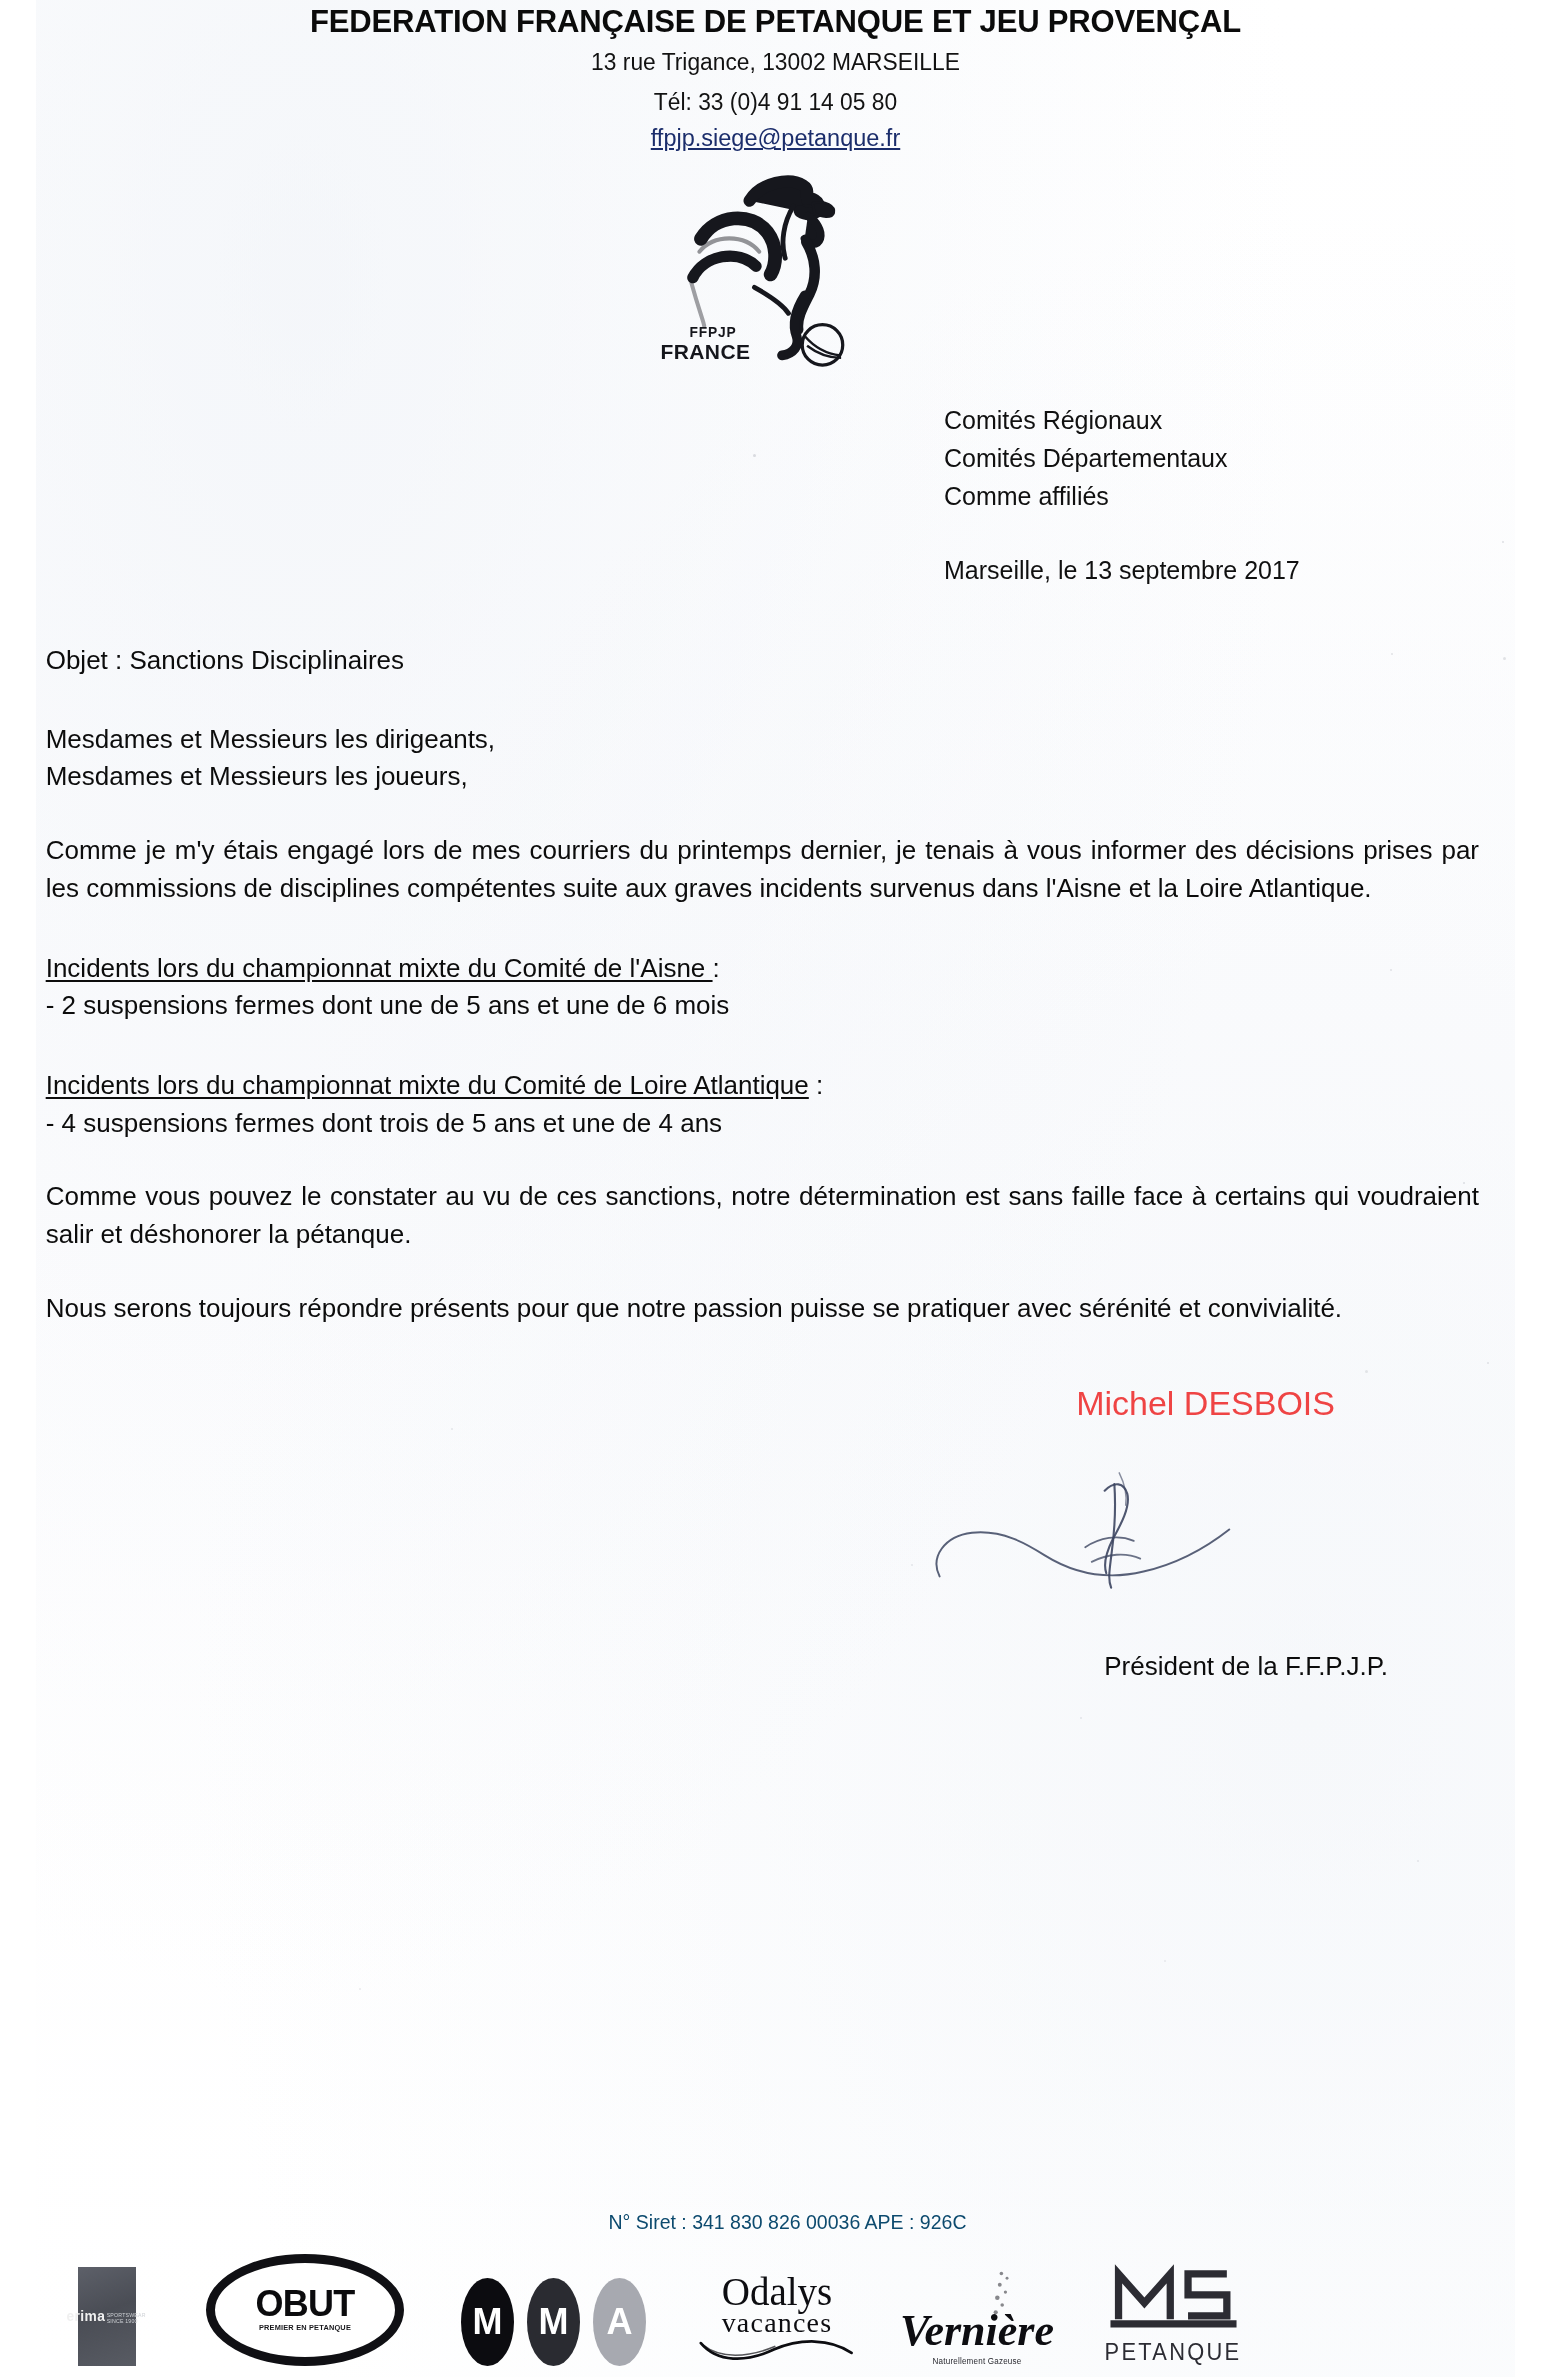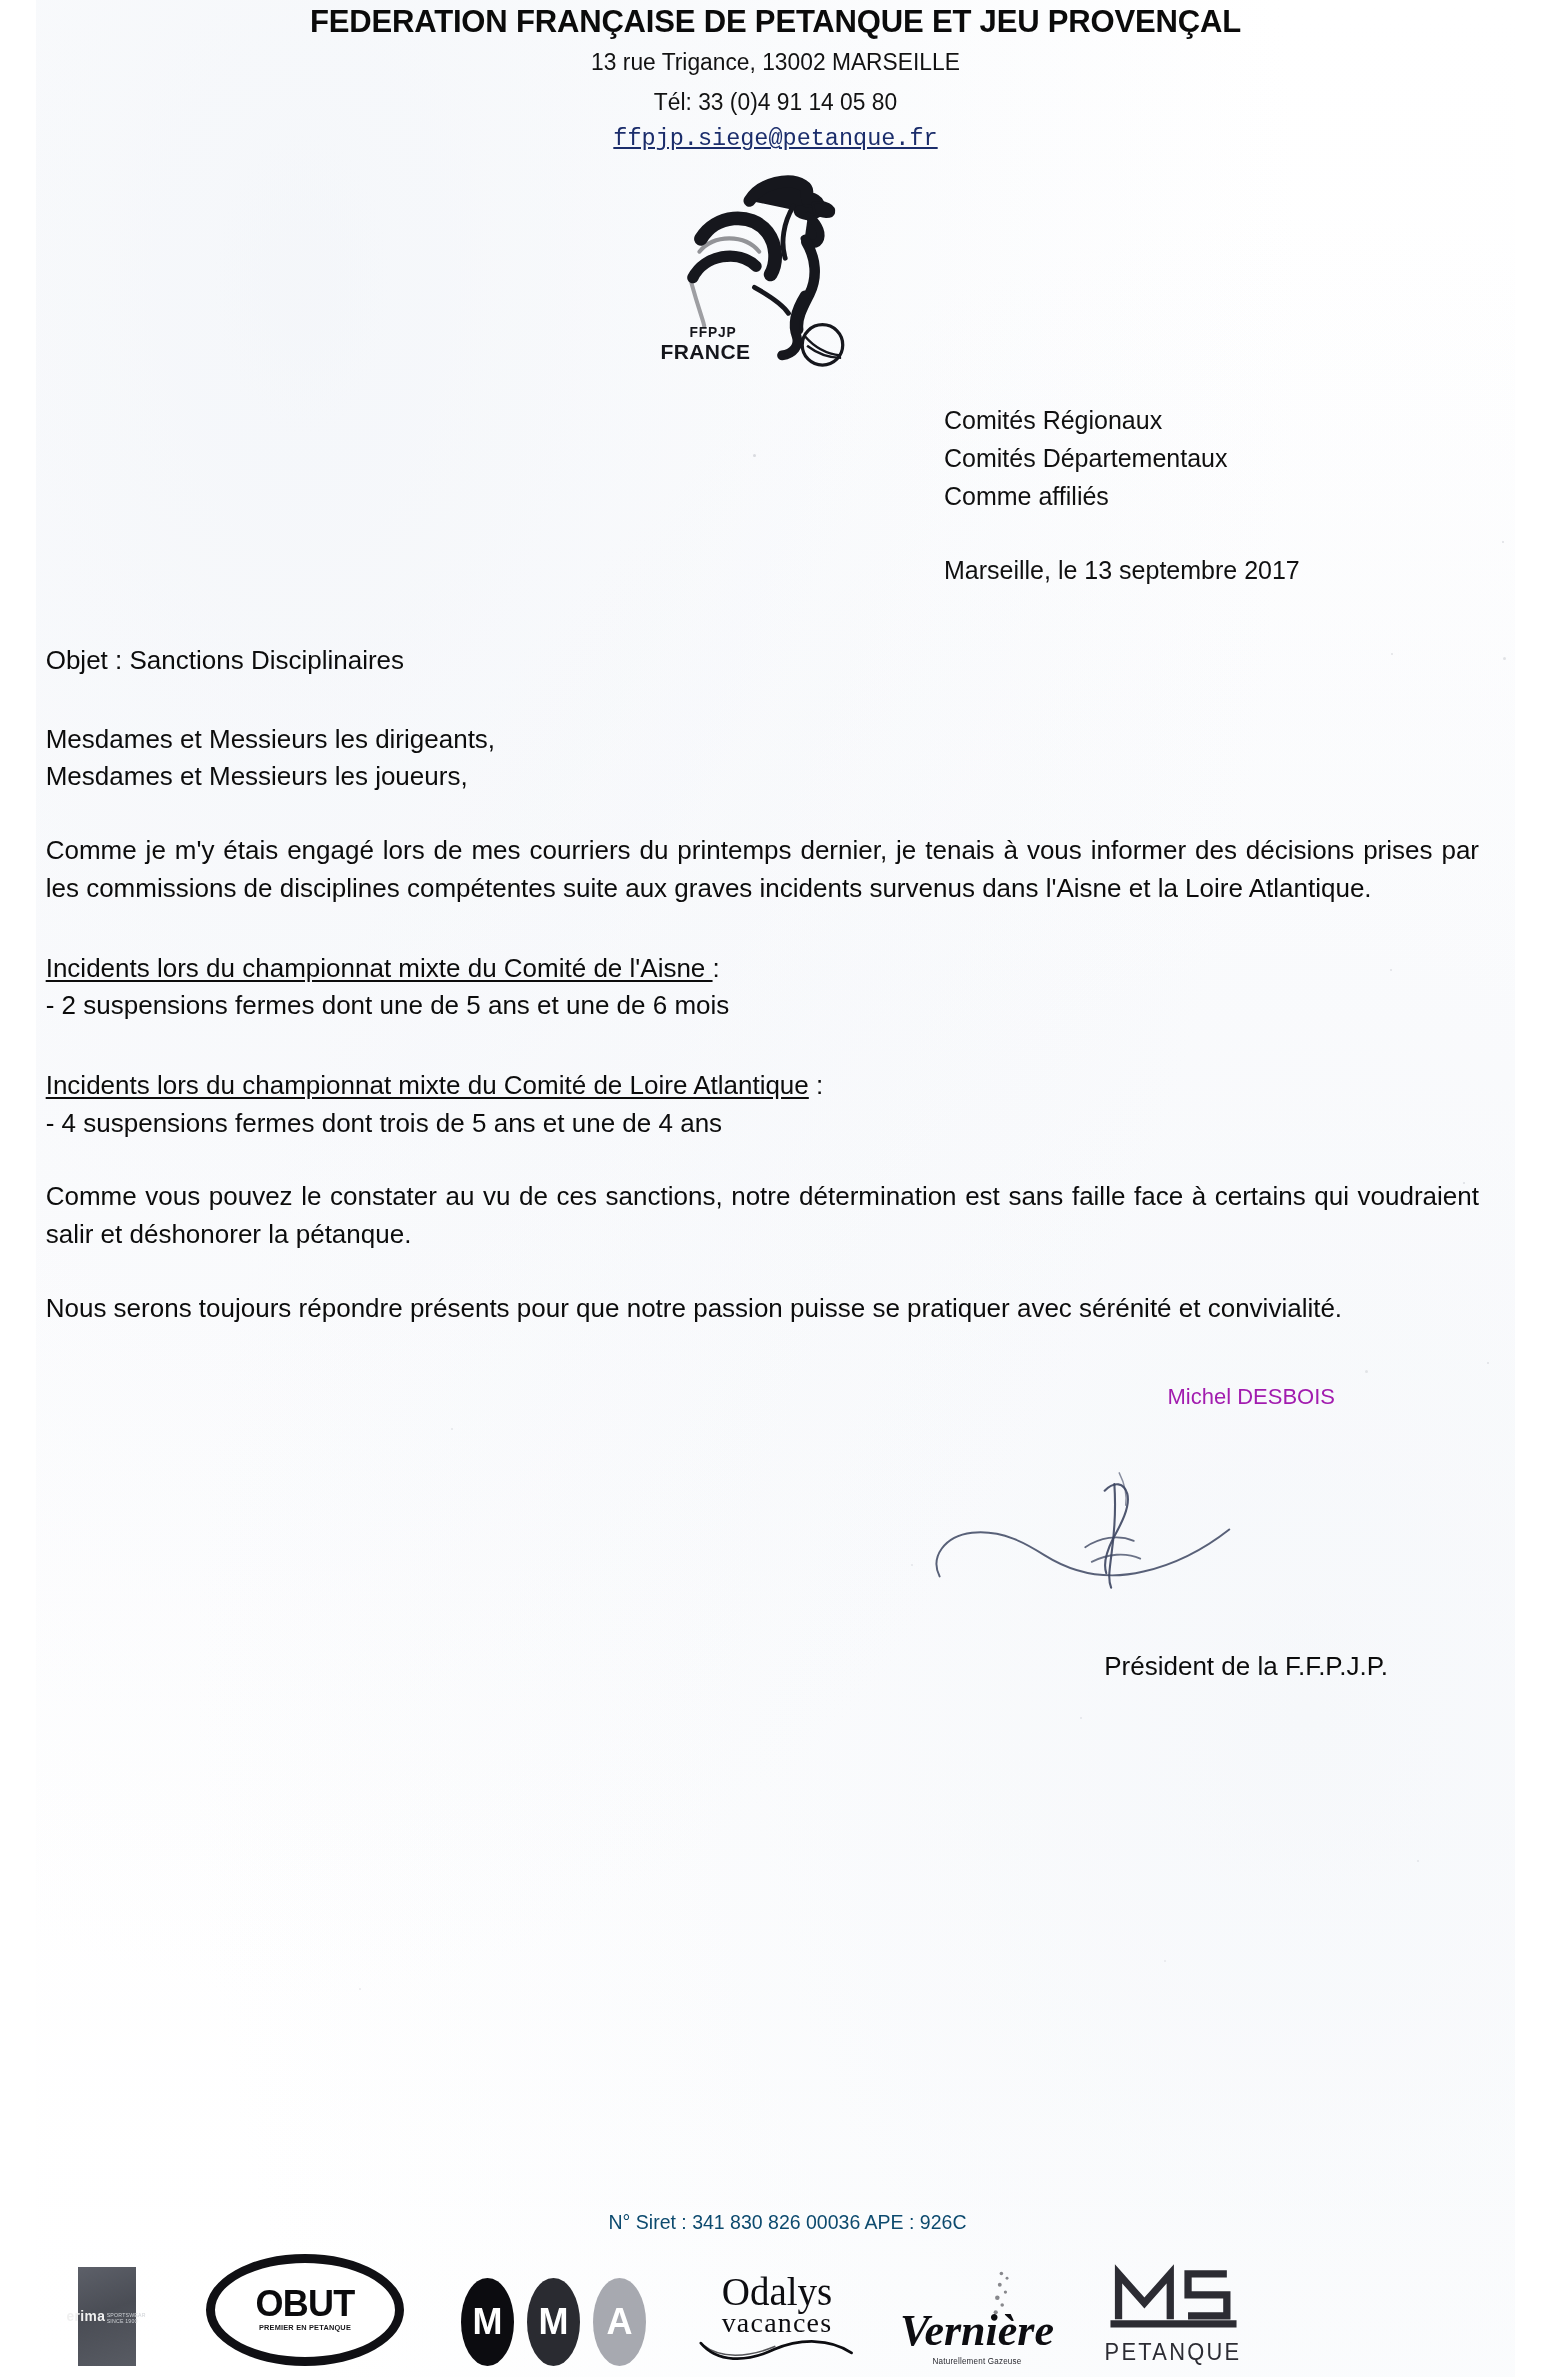--- a/index.html
+++ b/index.html
@@ -50,21 +50,20 @@
   .addr-line {
     font-size: 23.5px;
     line-height: 1.42;
     color: #121212;
     margin-top: 7.3px;
     transform: scaleX(0.97);
   }
   .mail-line {
     font-size: 23.5px;
     margin-top: 5.7px;
-    font-family: Liberation Mono, monospace;
   }
   .mail-link {
     color: #1b2d6b;
     text-decoration: underline;
     text-underline-offset: 2.4px;
   }
 
   
   .logo-wrap {
     display: flex;
@@ -128,22 +127,22 @@
 
   
   .sign-block {
     margin-top: 57px;
     position: relative;
     height: 324px;
   }
   .signer-name {
     text-align: right;
     padding-right: 144px;
-    font-size: 22px;
-    color: #a21caf;
+    font-size: 34px;
+    color: #ef4444;
   }
   .sig-mark {
     position: absolute;
     right: 227px;
     top: 50px;
     width: 340px;
     height: 178px;
   }
   .sig-mark svg { width: 100%; height: 100%; display: block; }
   .signer-role {

